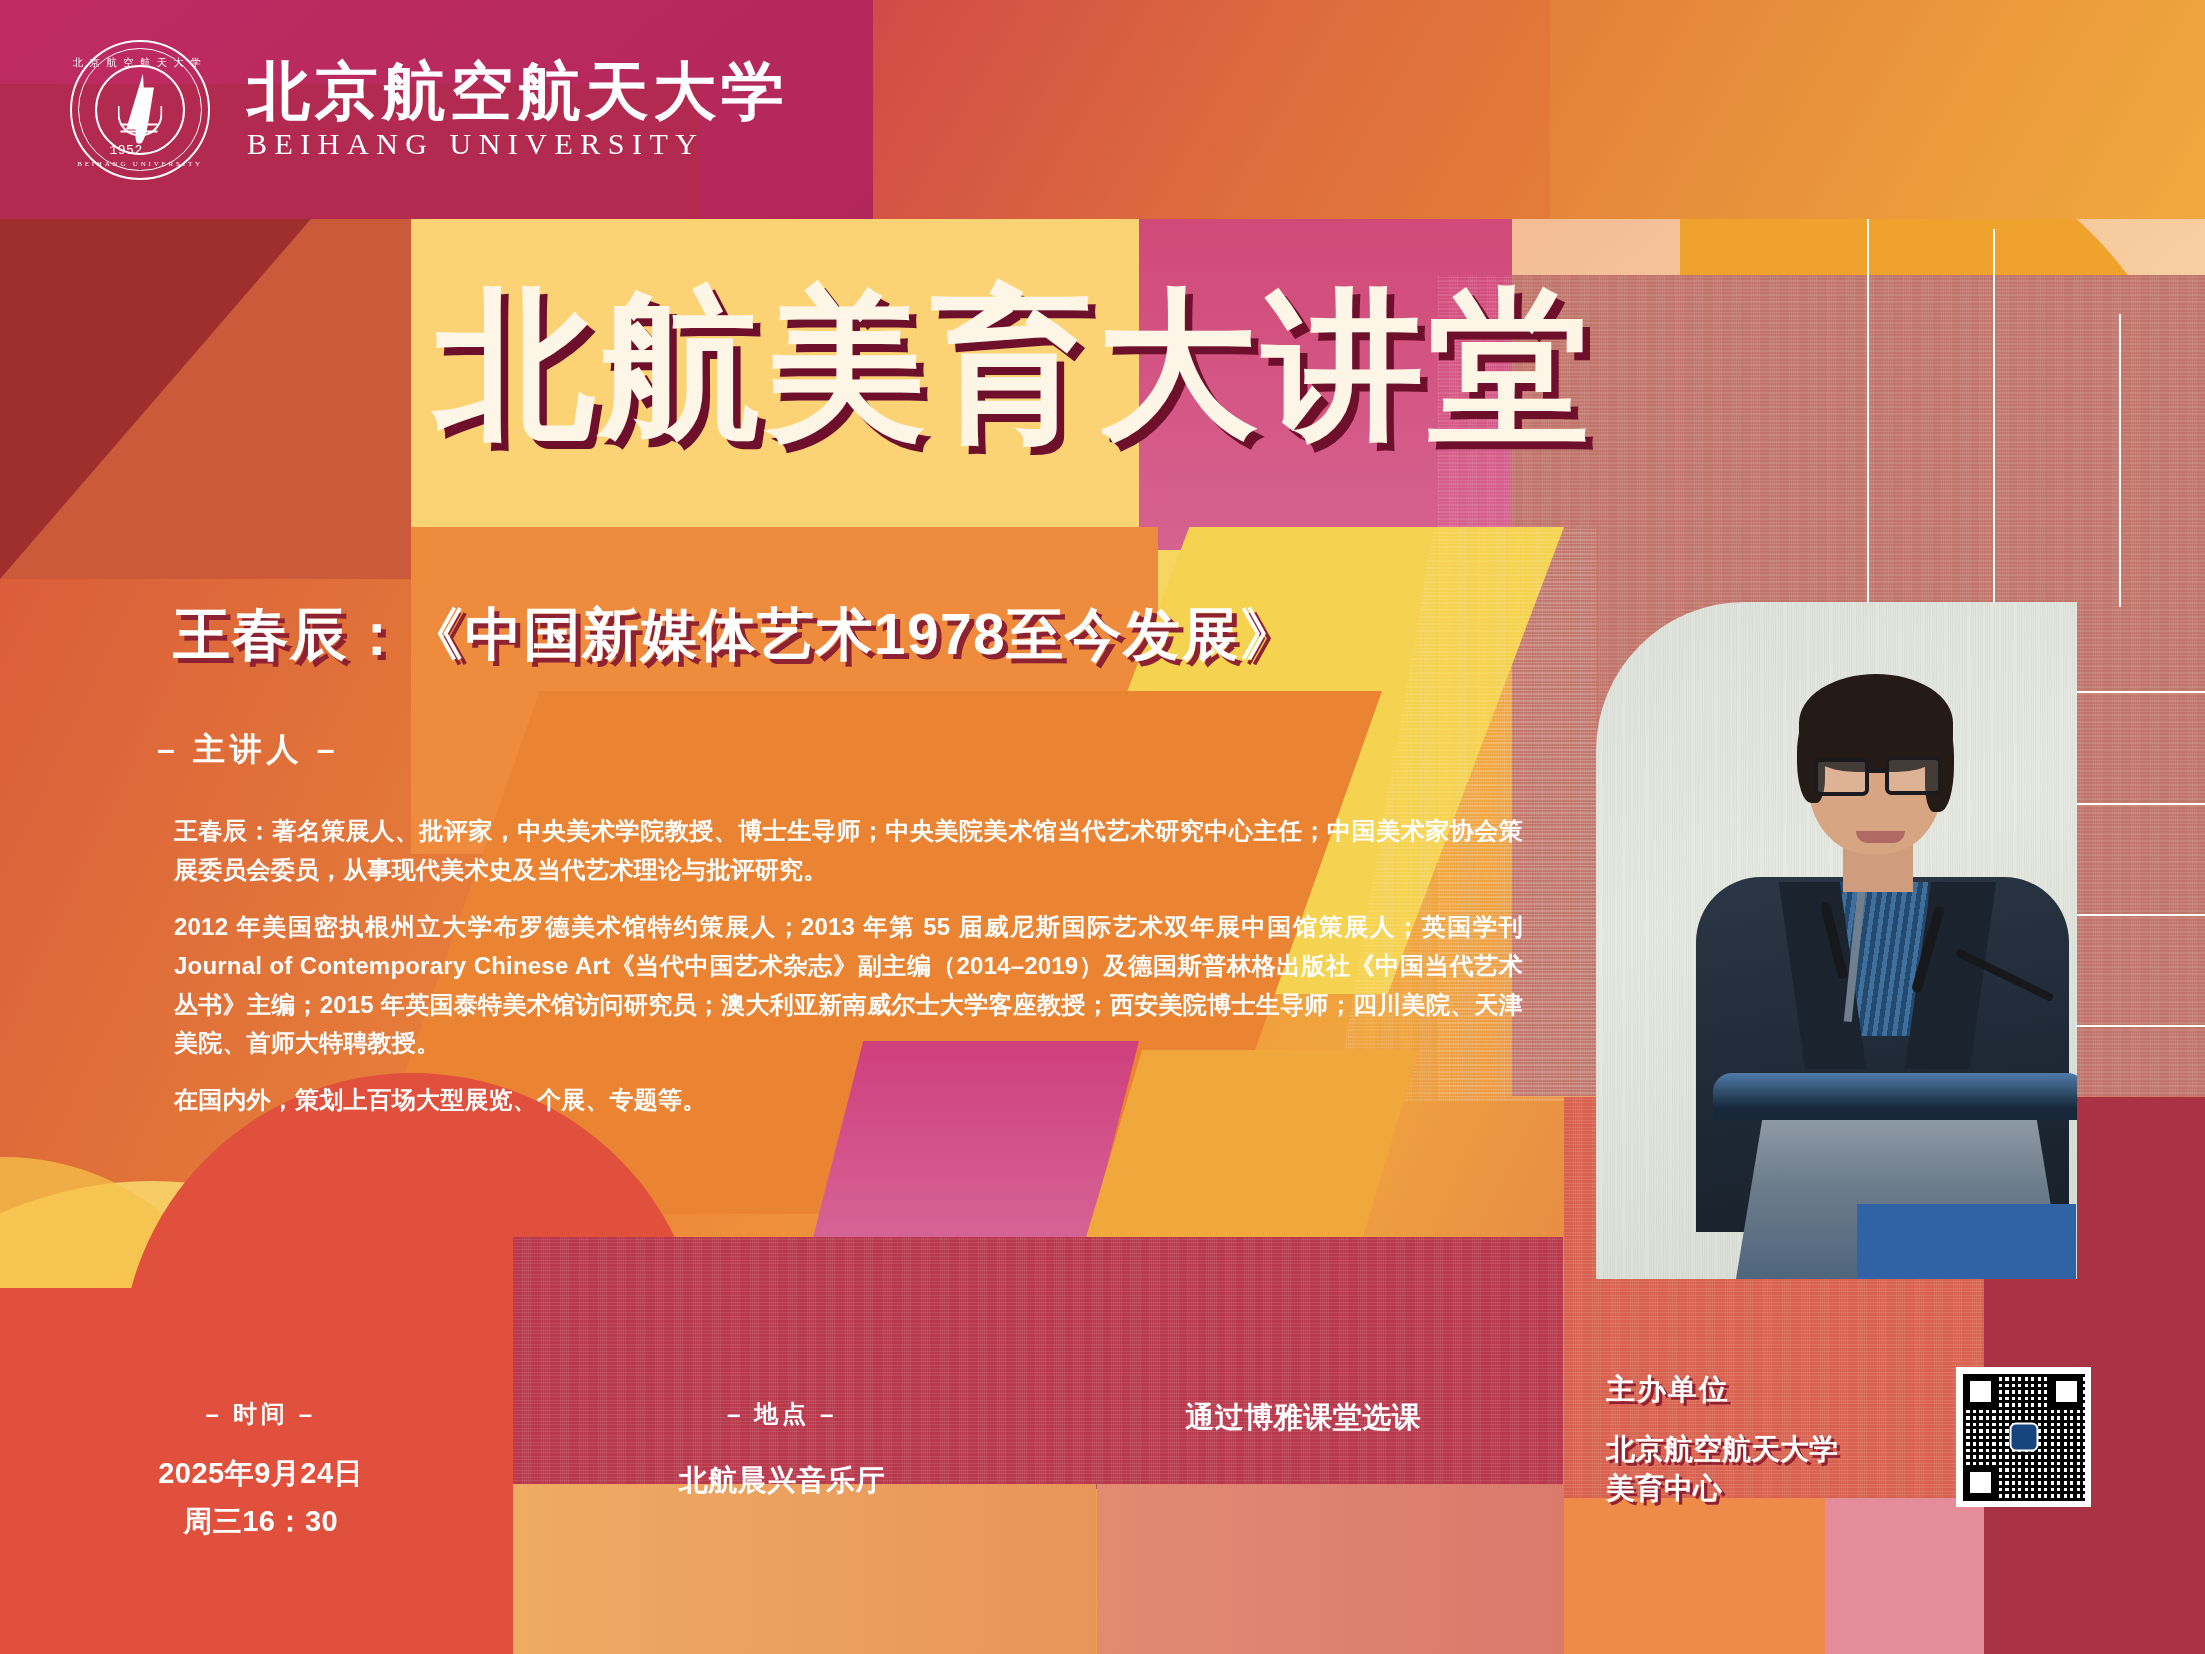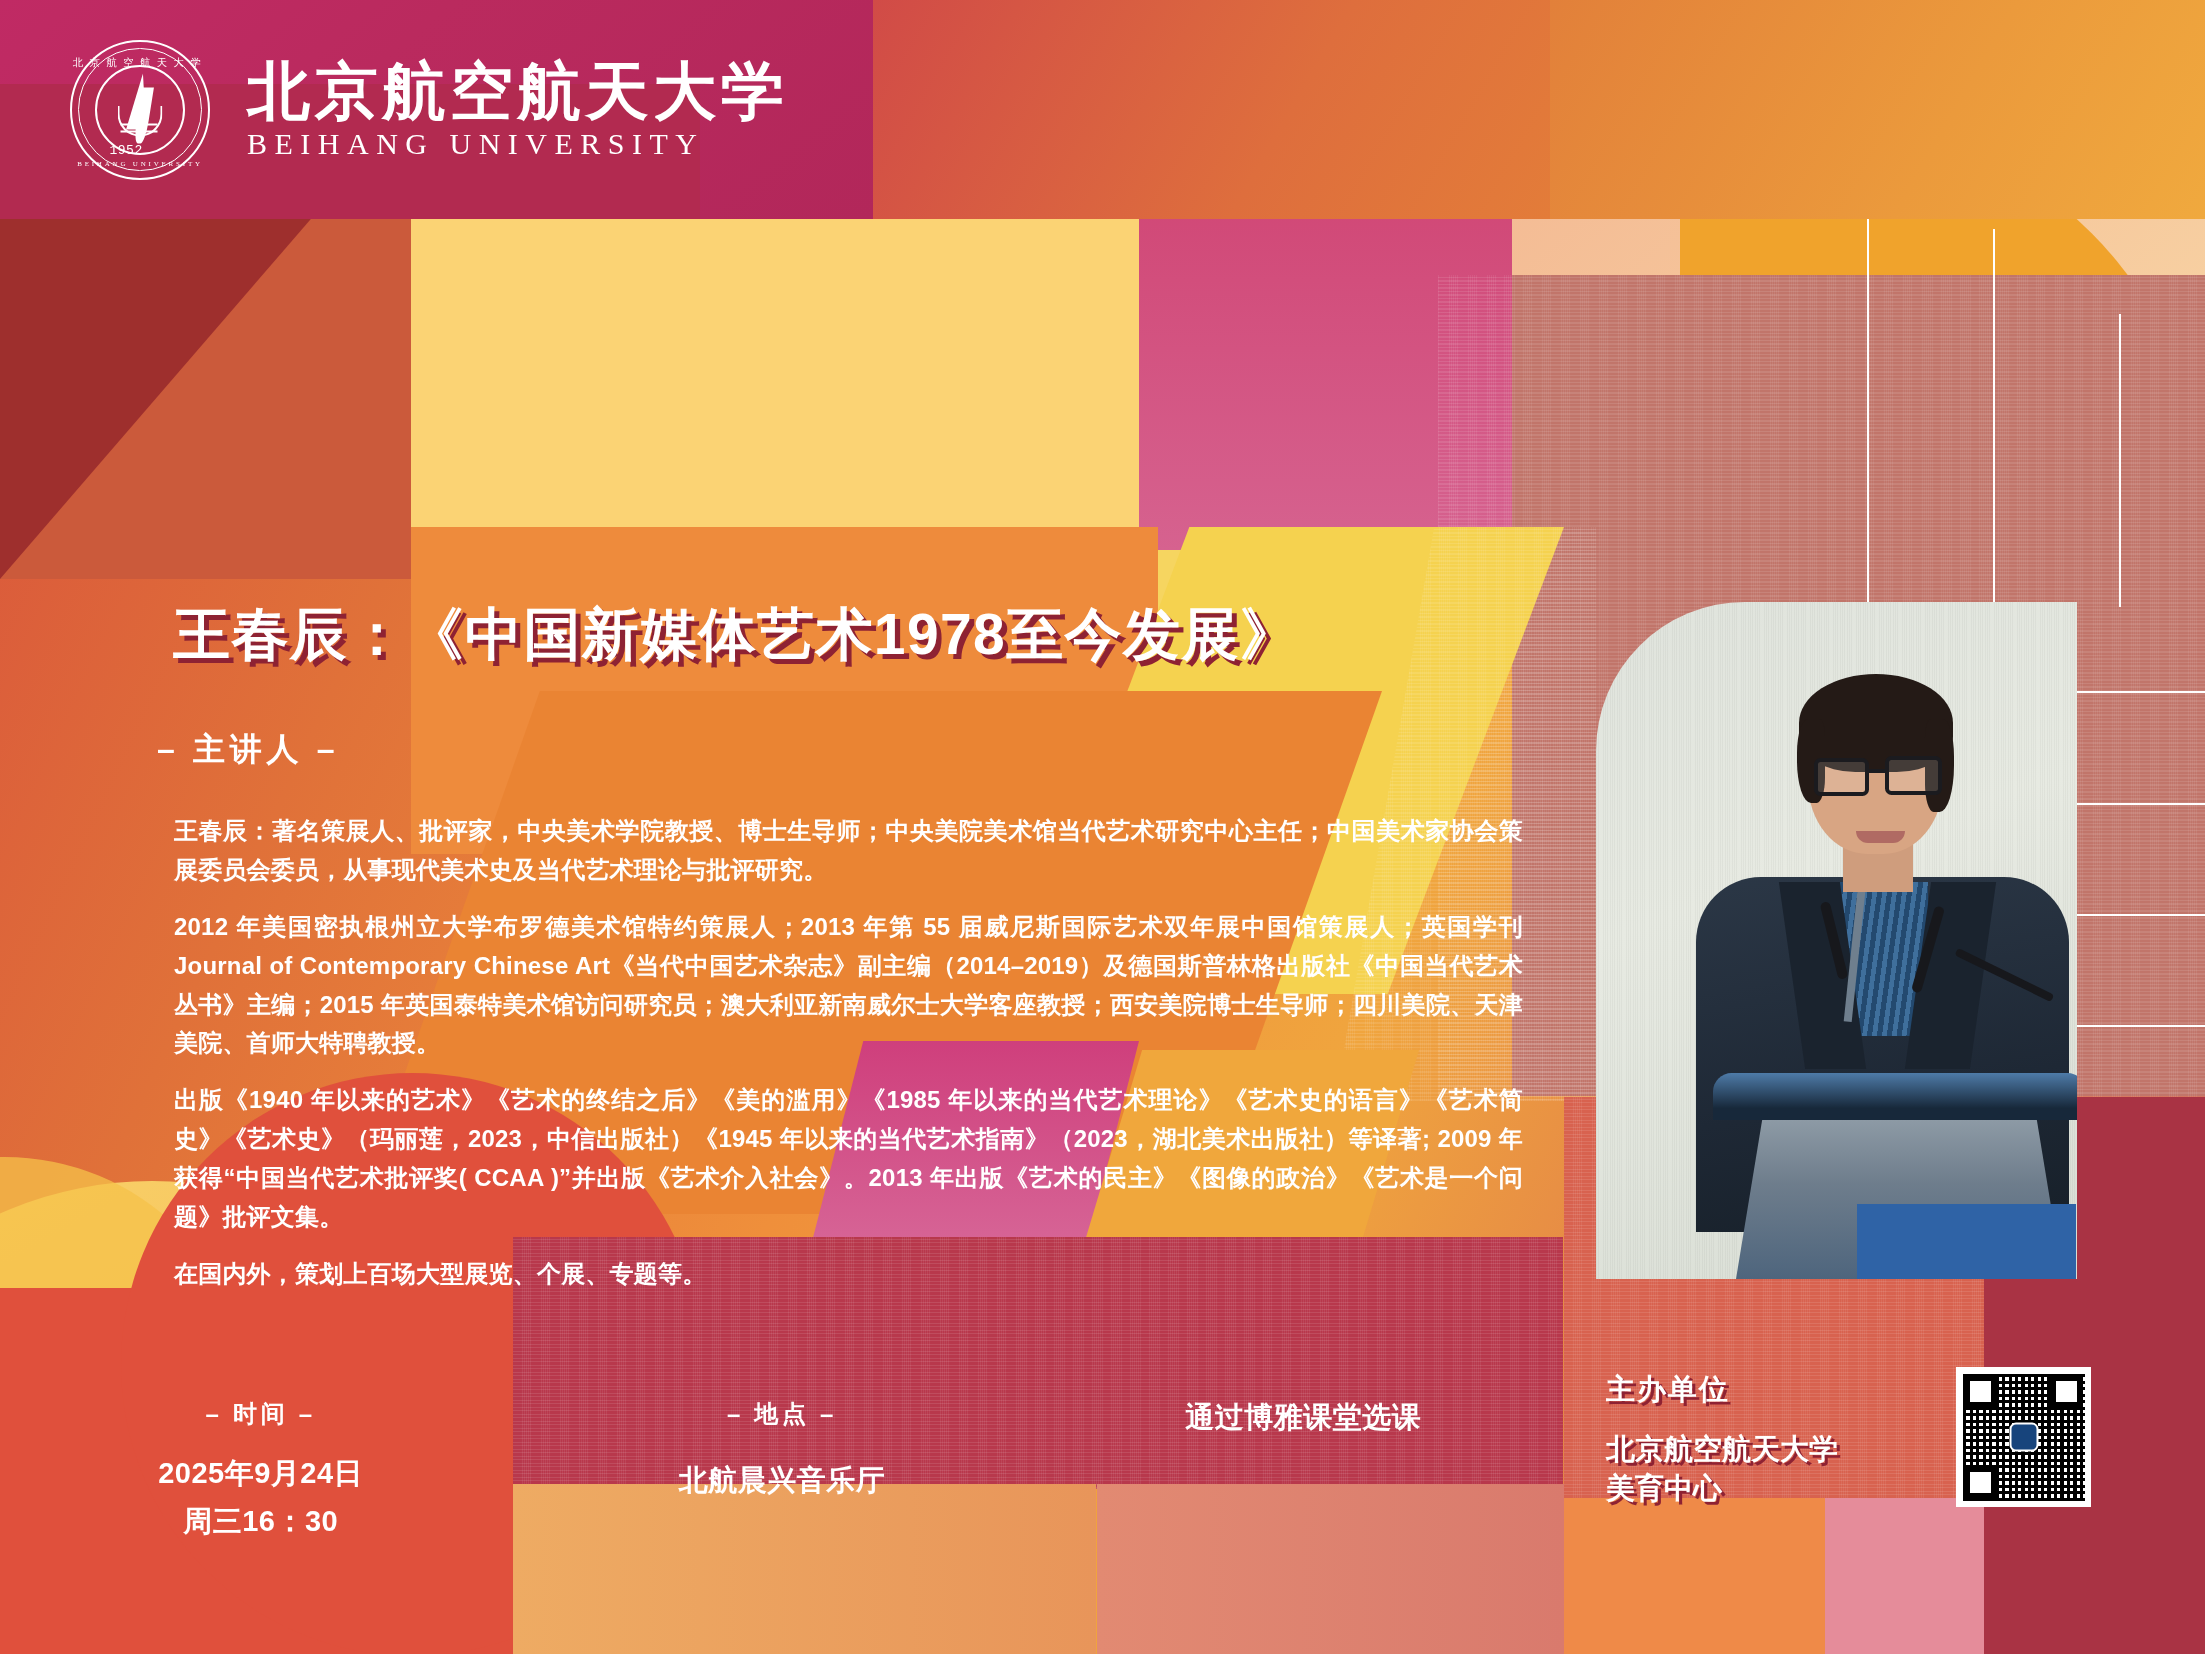--- a/index.html
+++ b/index.html
@@ -287,27 +287,27 @@
         <div class="bar2"></div>
         <div class="year">1952</div>
       </div>
     </div>
     <div class="hdr-text">
       <div class="hdr-cn">北京航空航天大学</div>
       <div class="hdr-en">BEIHANG UNIVERSITY</div>
     </div>
   </div>
 
+  <div class="main-title">北航美育大讲堂</div>
   <div class="subtitle">王春辰：《中国新媒体艺术1978至今发展》</div>
   <div class="speaker-tag">– 主讲人 –</div>
 
   <div class="body-wrap">
     <div class="para">王春辰：著名策展人、批评家，中央美术学院教授、博士生导师；中央美院美术馆当代艺术研究中心主任；中国美术家协会策展委员会委员，从事现代美术史及当代艺术理论与批评研究。</div>
     <div class="para">2012 年美国密执根州立大学布罗德美术馆特约策展人；2013 年第 55 届威尼斯国际艺术双年展中国馆策展人；英国学刊 Journal of Contemporary Chinese Art《当代中国艺术杂志》副主编（2014–2019）及德国斯普林格出版社《中国当代艺术丛书》主编；2015 年英国泰特美术馆访问研究员；澳大利亚新南威尔士大学客座教授；西安美院博士生导师；四川美院、天津美院、首师大特聘教授。</div>
-    <div class="para">出版《1940 年以来的艺术》《艺术的终结之后》《美的滥用》《1985 年以来的当代艺术理论》《艺术史的语言》《艺术简史》《艺术史》（玛丽莲，2023，中信出版社）《1945 年以来的当代艺术指南》（2023，湖北美术出版社）等译著; 2009 年获得“中国当代艺术批评奖( CCAA )”并出版《艺术介入社会》。2013 年出版《艺术的民主》《图像的政治》《艺术是一个问题》批评文集。</div>
     <div class="para last">在国内外，策划上百场大型展览、个展、专题等。</div>
   </div>
 
   <div class="photo">
     <div class="ph-wall"></div>
     <div class="ph-suit"></div>
     <div class="ph-shirt2"></div>
     <div class="ph-lapel-l"></div>
     <div class="ph-lapel-r"></div>
     <div class="ph-lanyard"></div>

